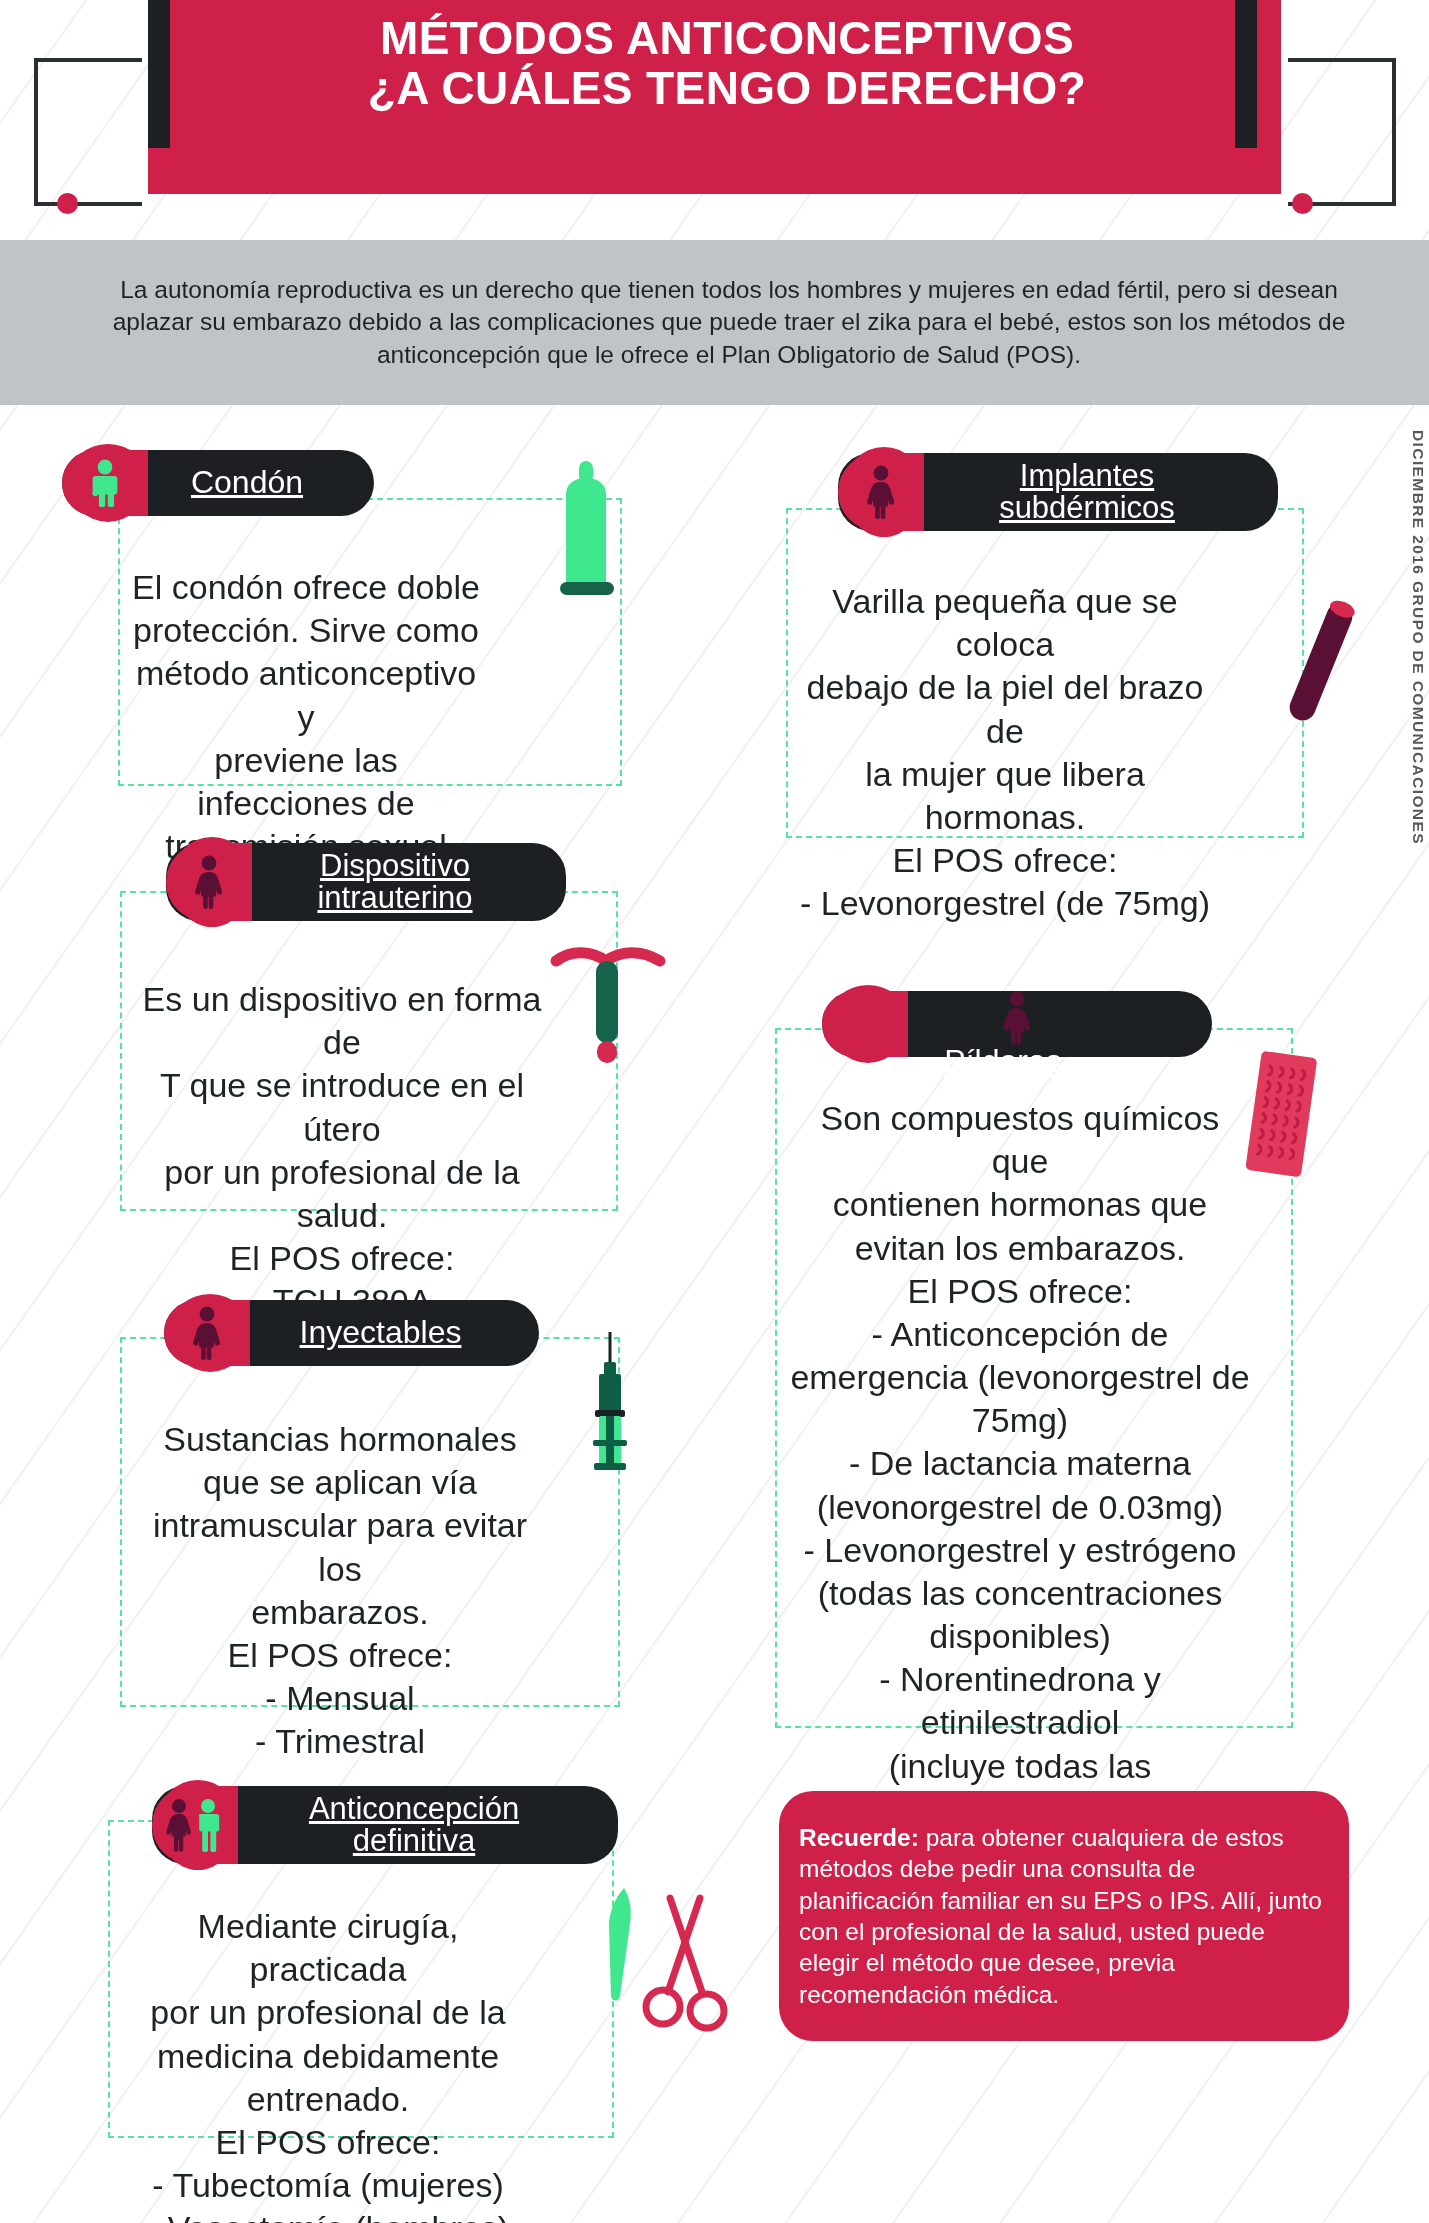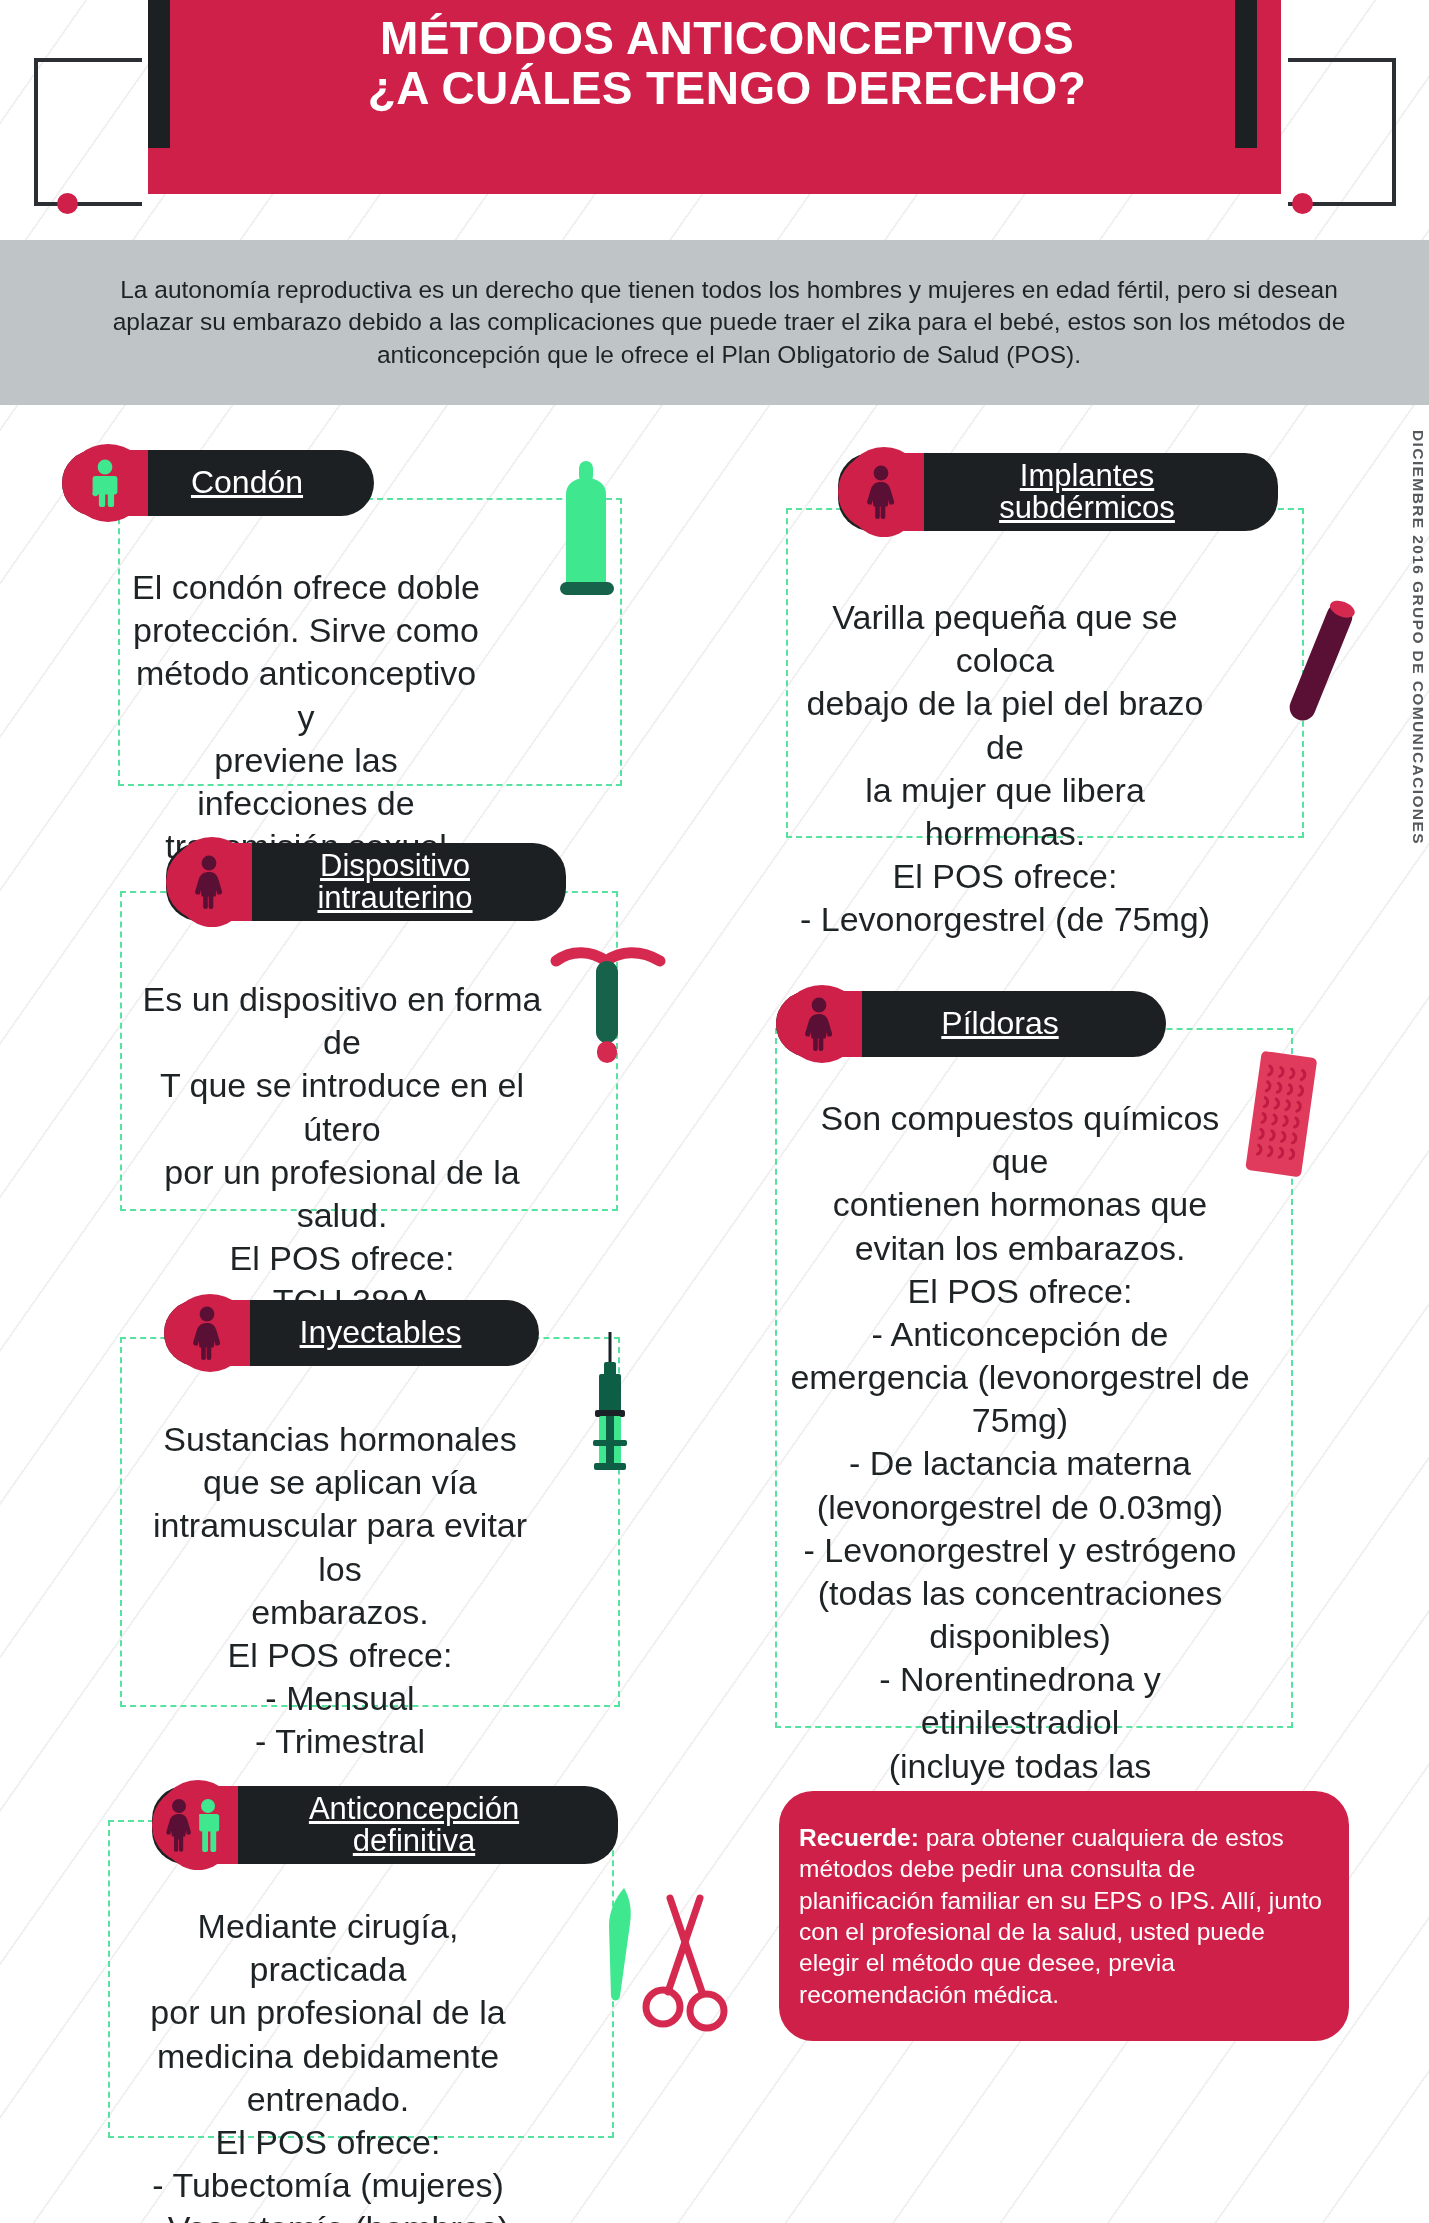--- a/index.html
+++ b/index.html
@@ -225,21 +225,21 @@
     <div class="bubble"></div>
     <div class="icons">
       <svg width="34" height="54" viewBox="0 0 34 54" aria-hidden="true">
         <circle cx="17" cy="8" r="7.4" fill="#5A1035"></circle>
         <path d="M17 17c5.4 0 8 2.6 9.4 7.3l3.6 12c.5 1.8-.5 3.2-2.3 3.2h-2.3l-.6-4.4-1.2 6.5h-2.3V52a2 2 0 0 1-2 2h-.6a2 2 0 0 1-2-2V41.6h-.9V52a2 2 0 0 1-2 2h-.6a2 2 0 0 1-2-2V41.6H9.6L8.4 35l-.6 4.4H5.5c-1.8 0-2.8-1.4-2.3-3.2l3.6-12C8.2 19.6 11.6 17 17 17z" fill="#5A1035"></path>
       </svg>
     </div>
     <div class="label">Implantes
 subdérmicos</div>
   </div>
-  <div class="body-text" style="left:795px; top:596px; width:420px;">Varilla pequeña que se coloca
+  <div class="body-text" style="left:795px; top:580px; width:420px;">Varilla pequeña que se coloca
 debajo de la piel del brazo de
 la mujer que libera hormonas.
 El POS ofrece:
 - Levonorgestrel (de 75mg)</div>
 
   <svg class="illus" style="left:1278px; top:592px;" width="86" height="140" viewBox="0 0 86 140">
     <g transform="rotate(22 43 70)">
       <rect x="30" y="8" width="26" height="124" rx="13" fill="#5A1035"></rect>
       <ellipse cx="43" cy="13" rx="13" ry="7.5" fill="#D5294F"></ellipse>
     </g>
@@ -264,21 +264,21 @@
 - TCU 380A</div>
 
   <svg class="illus" style="left:548px; top:945px;" width="120" height="130" viewBox="0 0 120 130">
     <path d="M8 16 C24 4, 44 6, 58 16" stroke="#D5294F" stroke-width="11" fill="none" stroke-linecap="round"></path>
     <path d="M58 16 C72 6, 92 4, 112 16" stroke="#D5294F" stroke-width="11" fill="none" stroke-linecap="round"></path>
     <rect x="48" y="16" width="22" height="82" rx="11" fill="#16624A"></rect>
     <rect x="49" y="96" width="20" height="22" rx="10" fill="#D5294F"></rect>
   </svg>
 
   <div class="dash-box" style="left:775px; top:1028px; width:518px; height:700px;"></div>
-  <div class="badge" style="left:776px; top:991px; width:390px;">
+  <div class="badge" style="left:822px; top:991px; width:390px;flex-direction:column;">
     <div class="bubble"></div>
     <div class="icons">
       <svg width="34" height="54" viewBox="0 0 34 54" aria-hidden="true">
         <circle cx="17" cy="8" r="7.4" fill="#5A1035"></circle>
         <path d="M17 17c5.4 0 8 2.6 9.4 7.3l3.6 12c.5 1.8-.5 3.2-2.3 3.2h-2.3l-.6-4.4-1.2 6.5h-2.3V52a2 2 0 0 1-2 2h-.6a2 2 0 0 1-2-2V41.6h-.9V52a2 2 0 0 1-2 2h-.6a2 2 0 0 1-2-2V41.6H9.6L8.4 35l-.6 4.4H5.5c-1.8 0-2.8-1.4-2.3-3.2l3.6-12C8.2 19.6 11.6 17 17 17z" fill="#5A1035"></path>
       </svg>
     </div>
     <div class="label">Píldoras</div>
   </div>
   <div class="body-text" style="left:790px; top:1097px; width:460px;">Son compuestos químicos que

